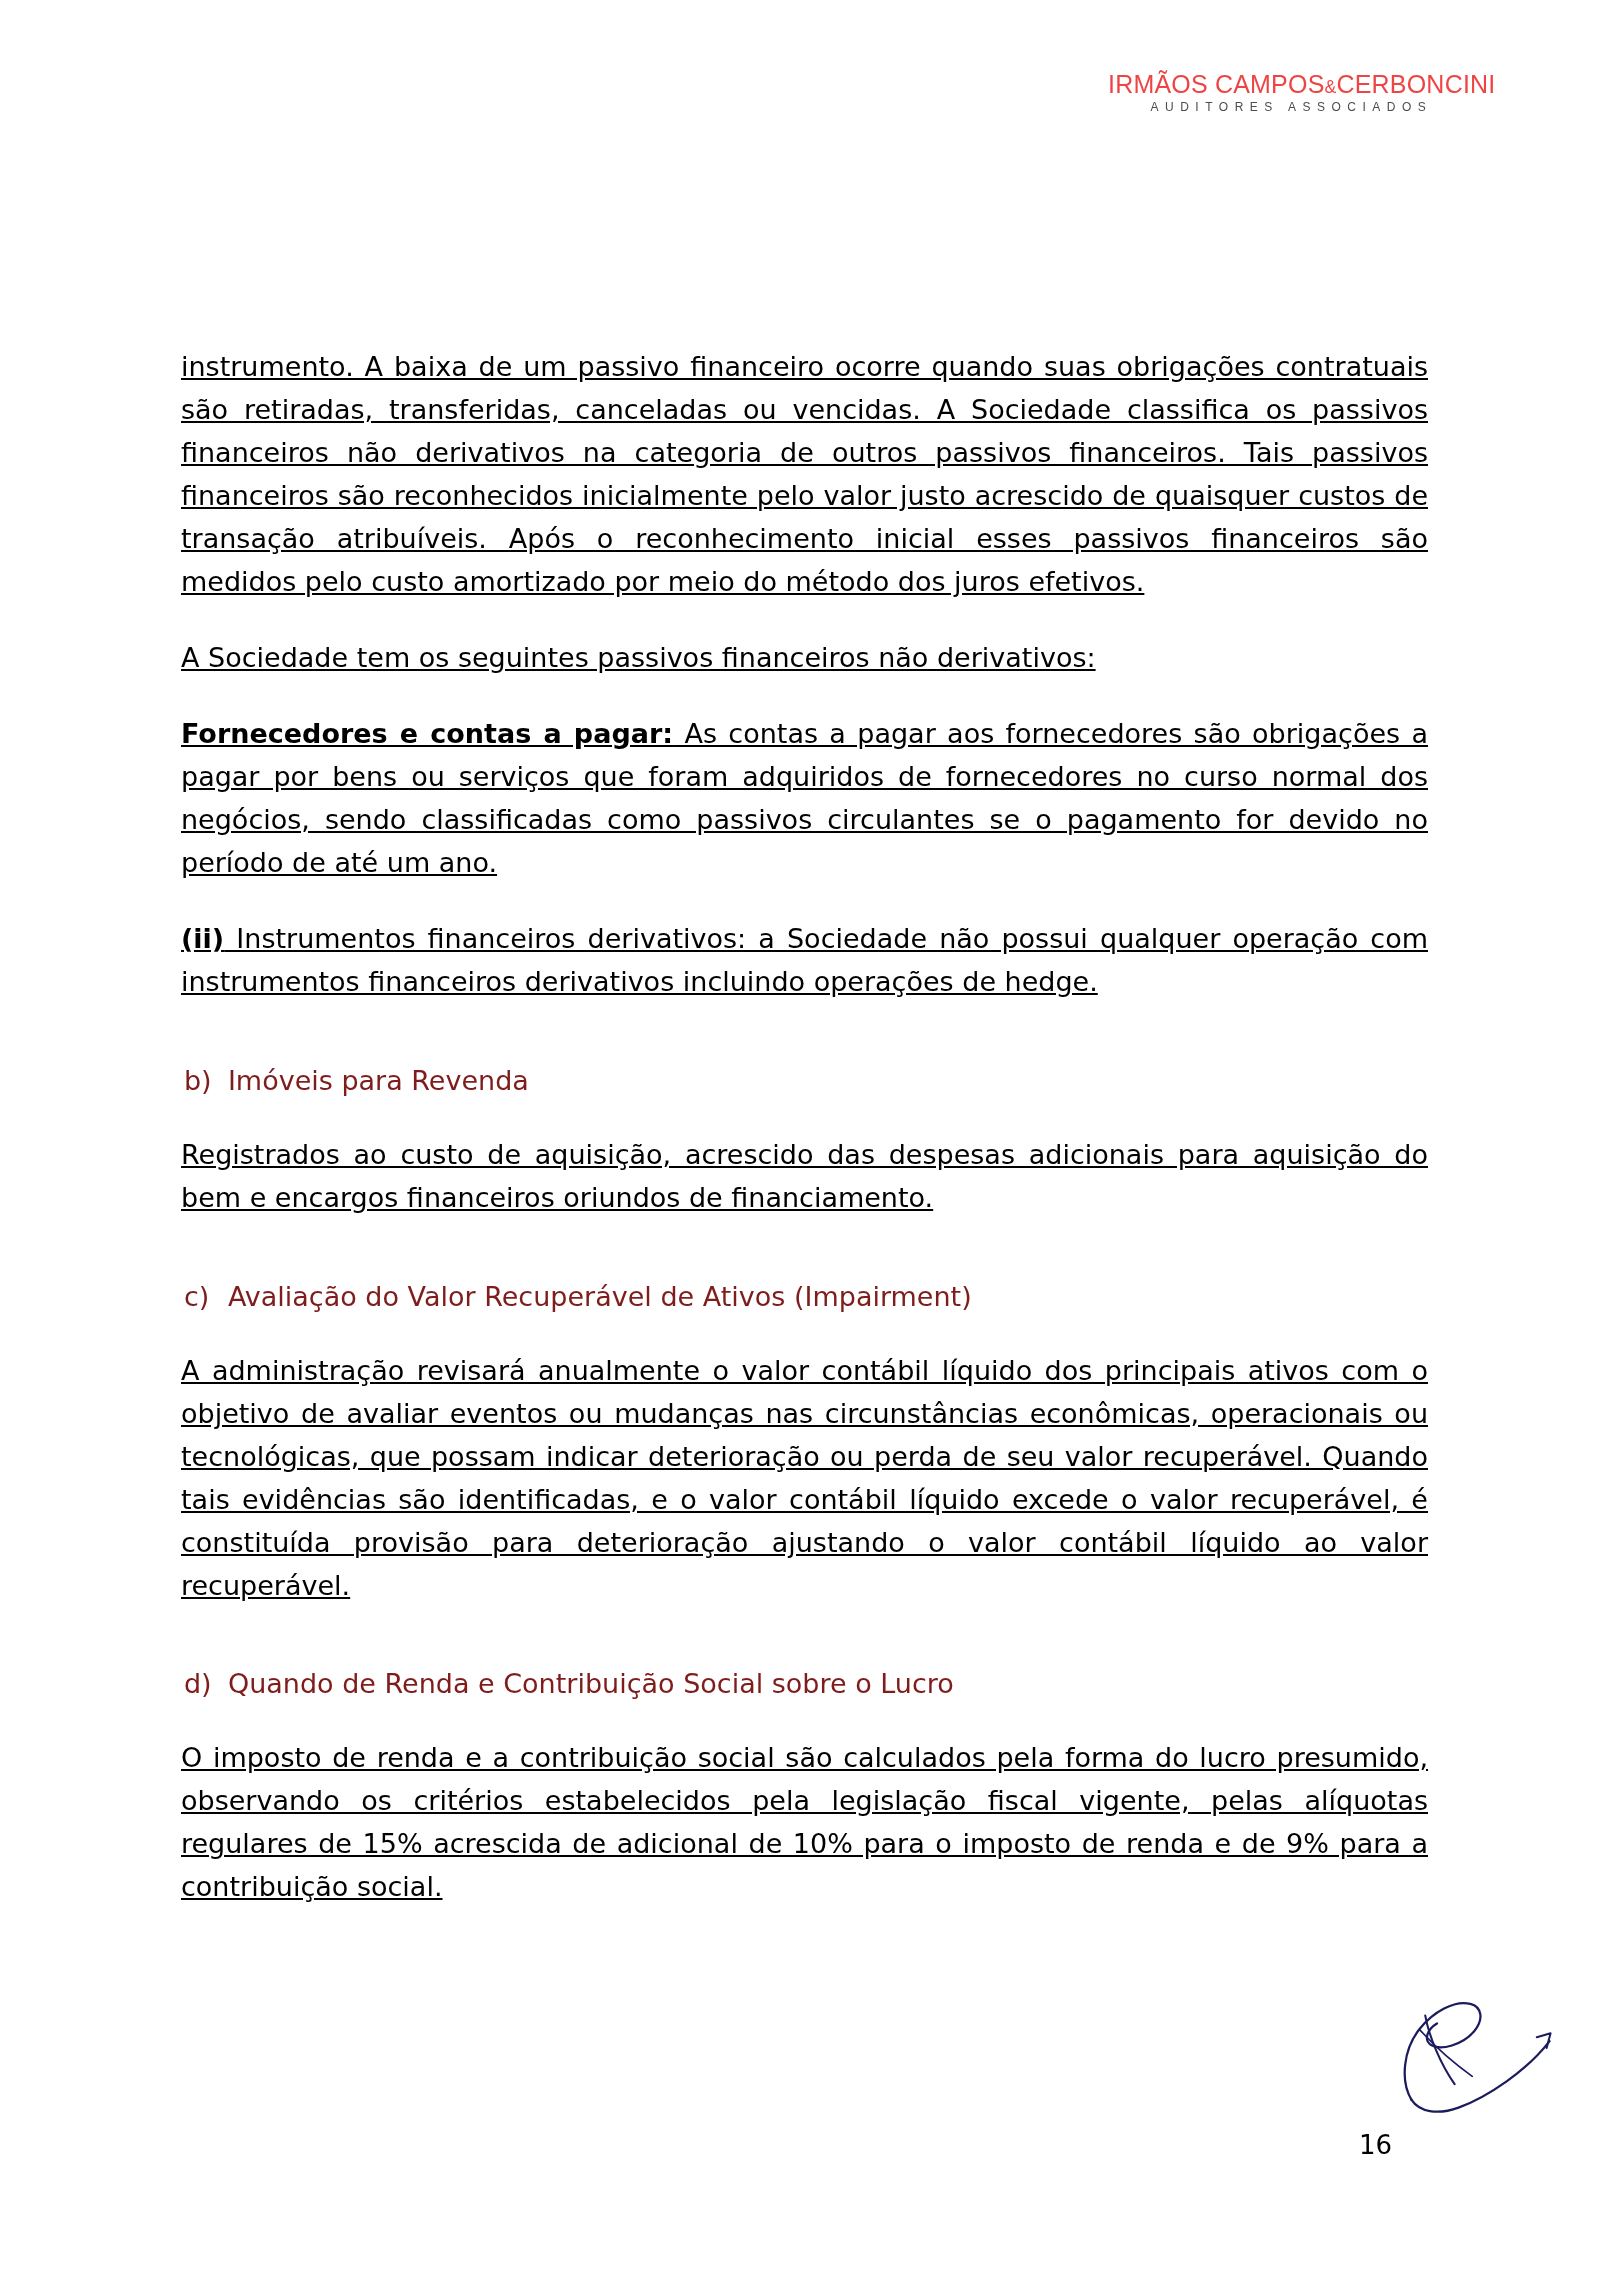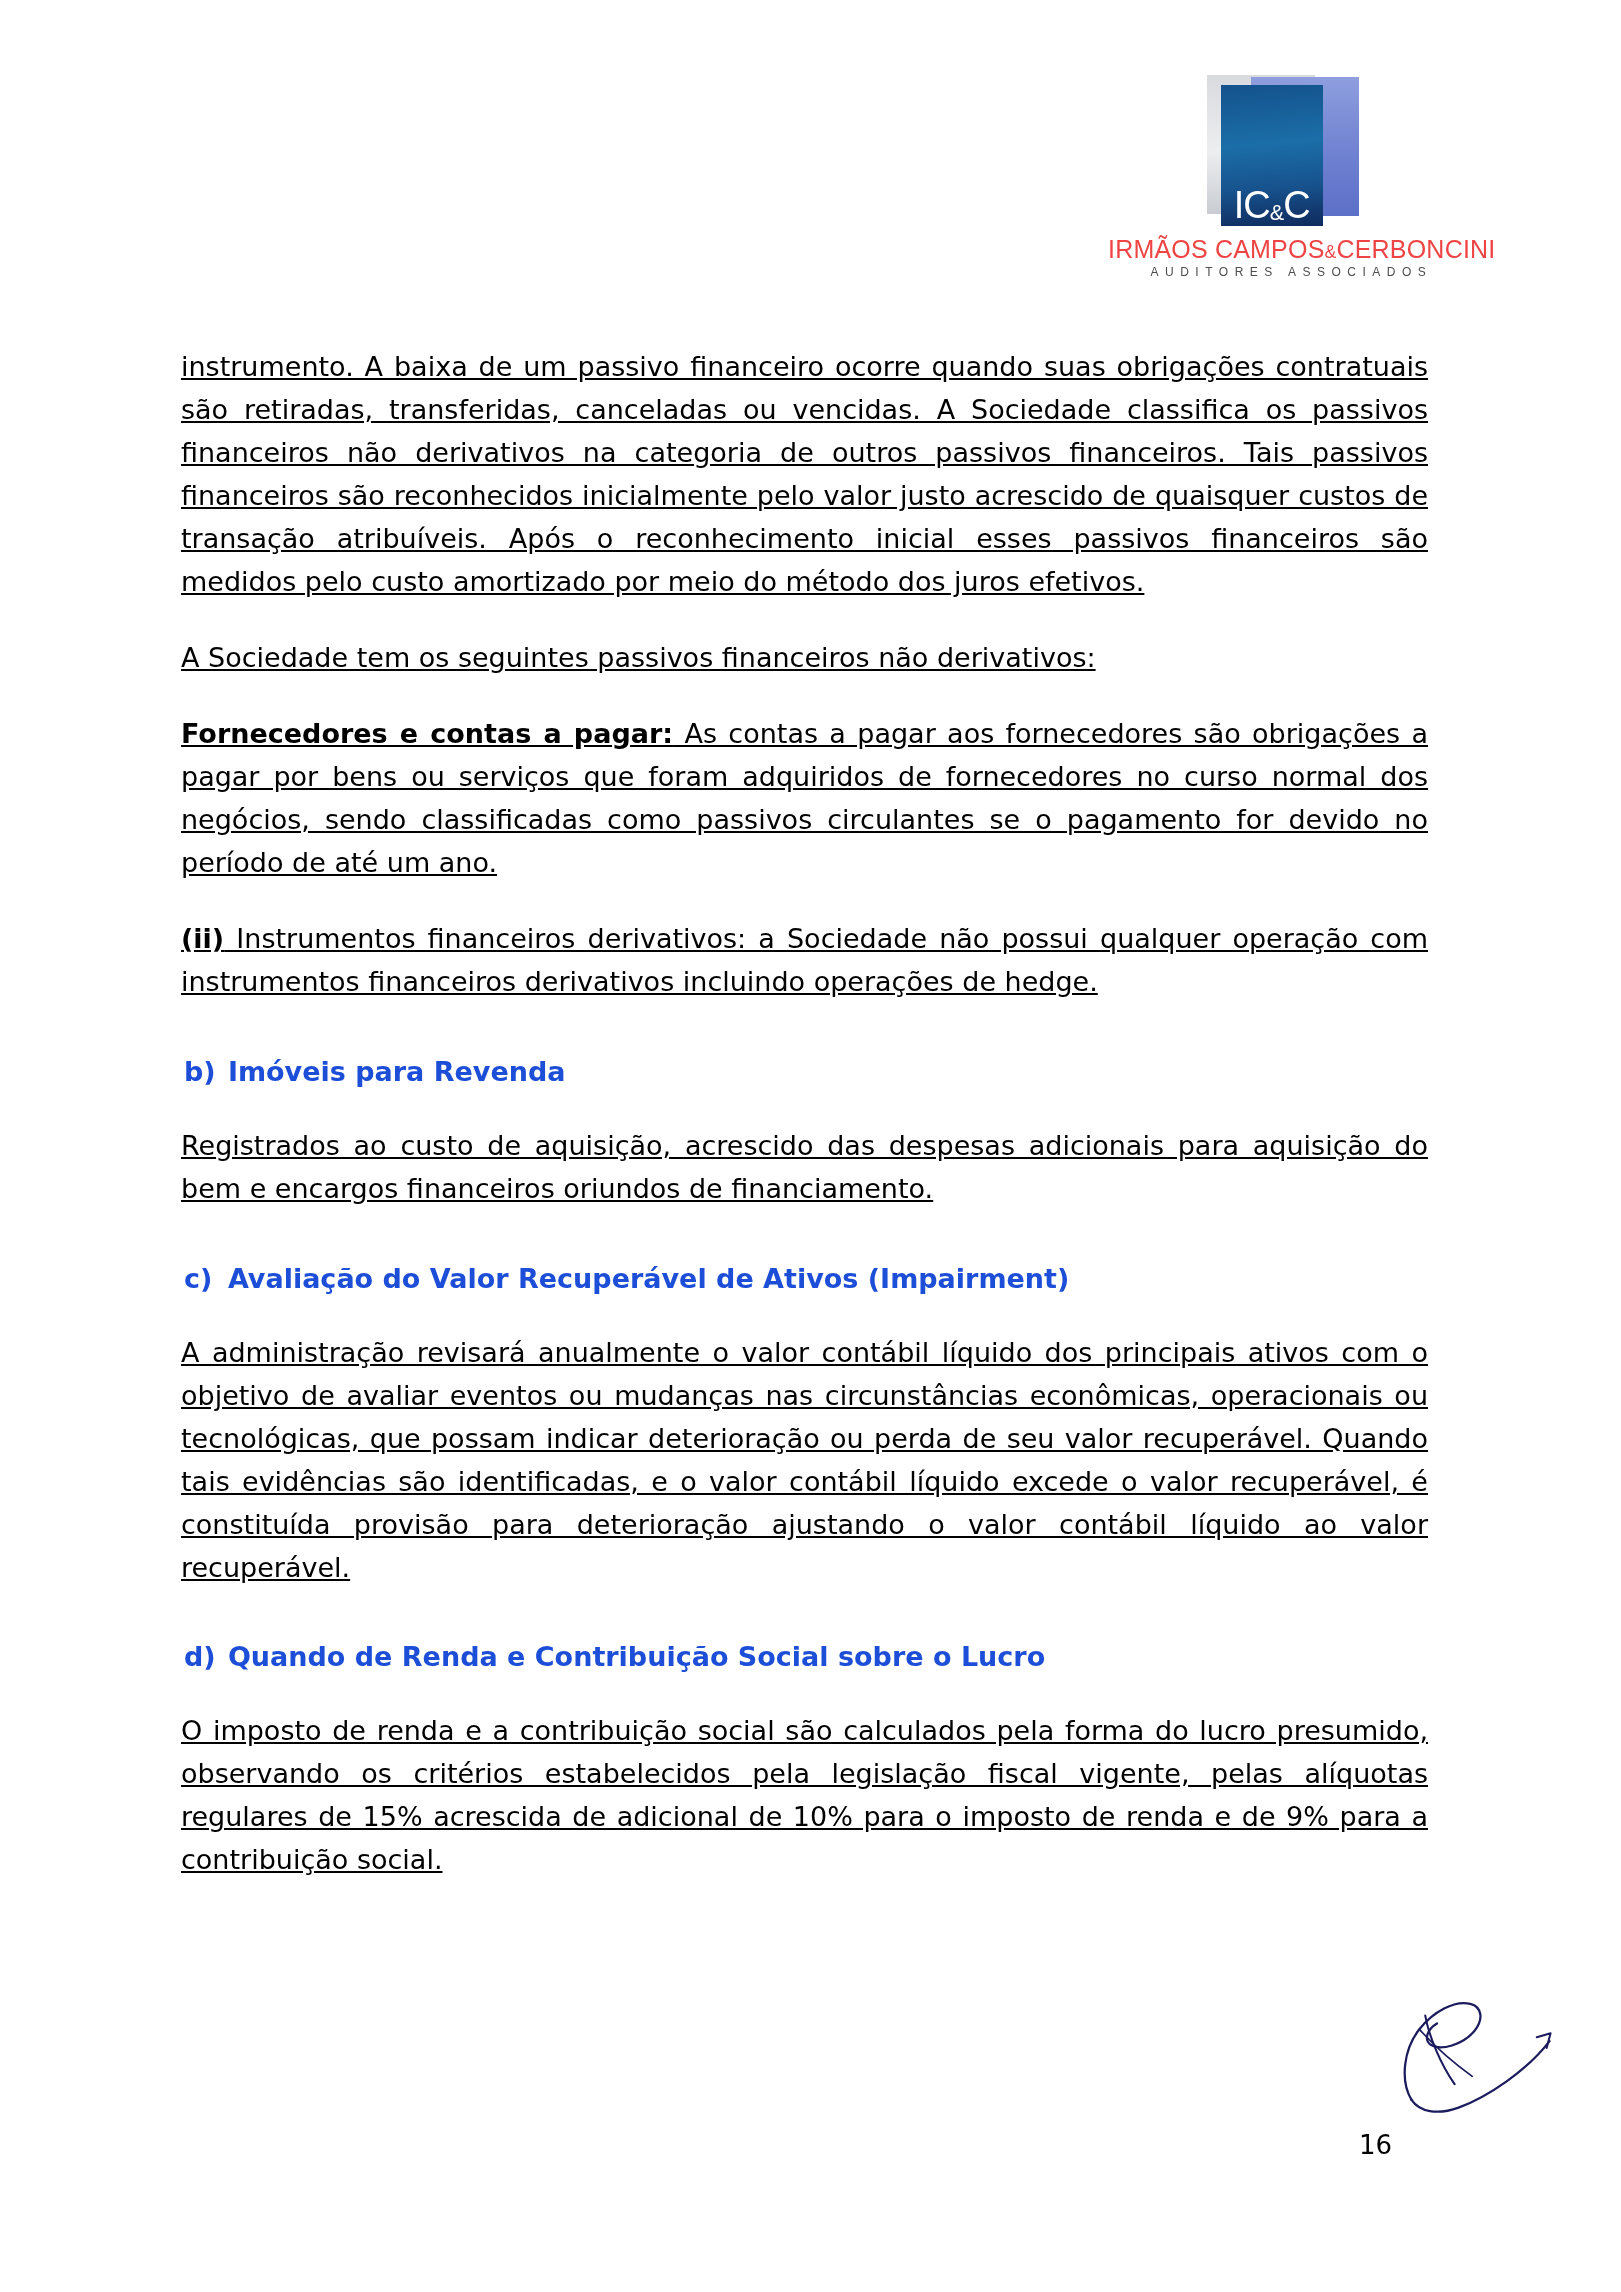--- a/index.html
+++ b/index.html
@@ -123,26 +123,26 @@
     text-justify: inter-word;
     color: #000000;
     -webkit-hyphens: none;
     hyphens: none;
     text-decoration: underline;
   }
   p.body-text b, p.body-text strong {
     font-weight: bold;
   }
   h3.section-heading {
-    margin: 7px 0 33px 0;
+    margin: 16px 0 33px 0;
     font-family: "DejaVu Sans", sans-serif;
     font-size: 27px;
     line-height: 39px;
-    font-weight: bold;
-    color: #1d4ed8;
+    font-weight: normal;
+    color: #7f1d1d;
     padding-left: 2.9px;
   }
   h3.section-heading .marker {
     display: inline-block;
     min-width: 44px;
   }
   .spacer-sm { height: 8.8px; }
 
   
   .signature {
@@ -165,26 +165,20 @@
   }
 </style>
 </head>
 <body>
 
 <div class="page">
 
   <div class="header">
     <div class="logo-block">
 
-      <div class="logo-mark">
-        <div class="logo-sheet-gray"></div>
-        <div class="logo-sheet-blue"></div>
-        <div class="logo-sheet-main"></div>
-        <div class="logo-mark-text"><span>IC</span><span class="amp">&amp;</span><span>C</span></div>
-      </div>
 
       <div class="logo-name"><span>IRMÃOS CAMPOS</span><span class="amp2">&amp;</span><span>CERBONCINI</span></div>
 
       <div class="logo-sub">AUDITORES ASSOCIADOS</div>
     </div>
   </div>
 
   <div class="content">
 
     <p class="body-text">instrumento. A baixa de um passivo financeiro ocorre quando suas obrigações contratuais são retiradas, transferidas, canceladas ou vencidas. A Sociedade classifica os passivos financeiros não derivativos na categoria de outros passivos financeiros. Tais passivos financeiros são reconhecidos inicialmente pelo valor justo acrescido de quaisquer custos de transação atribuíveis. Após o reconhecimento inicial esses passivos financeiros são medidos pelo custo amortizado por meio do método dos juros efetivos.</p>

